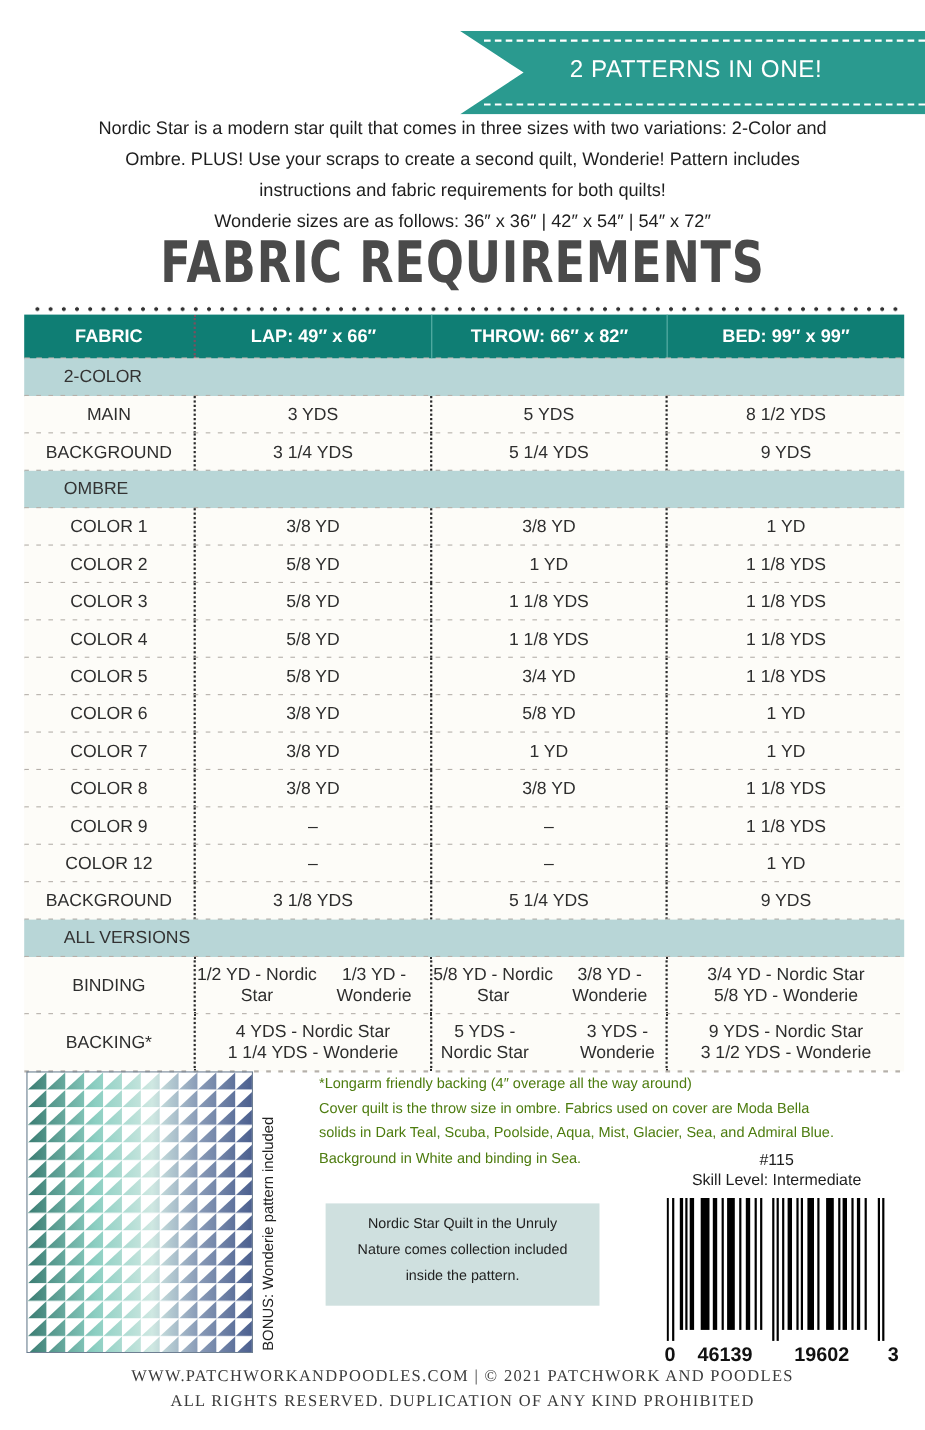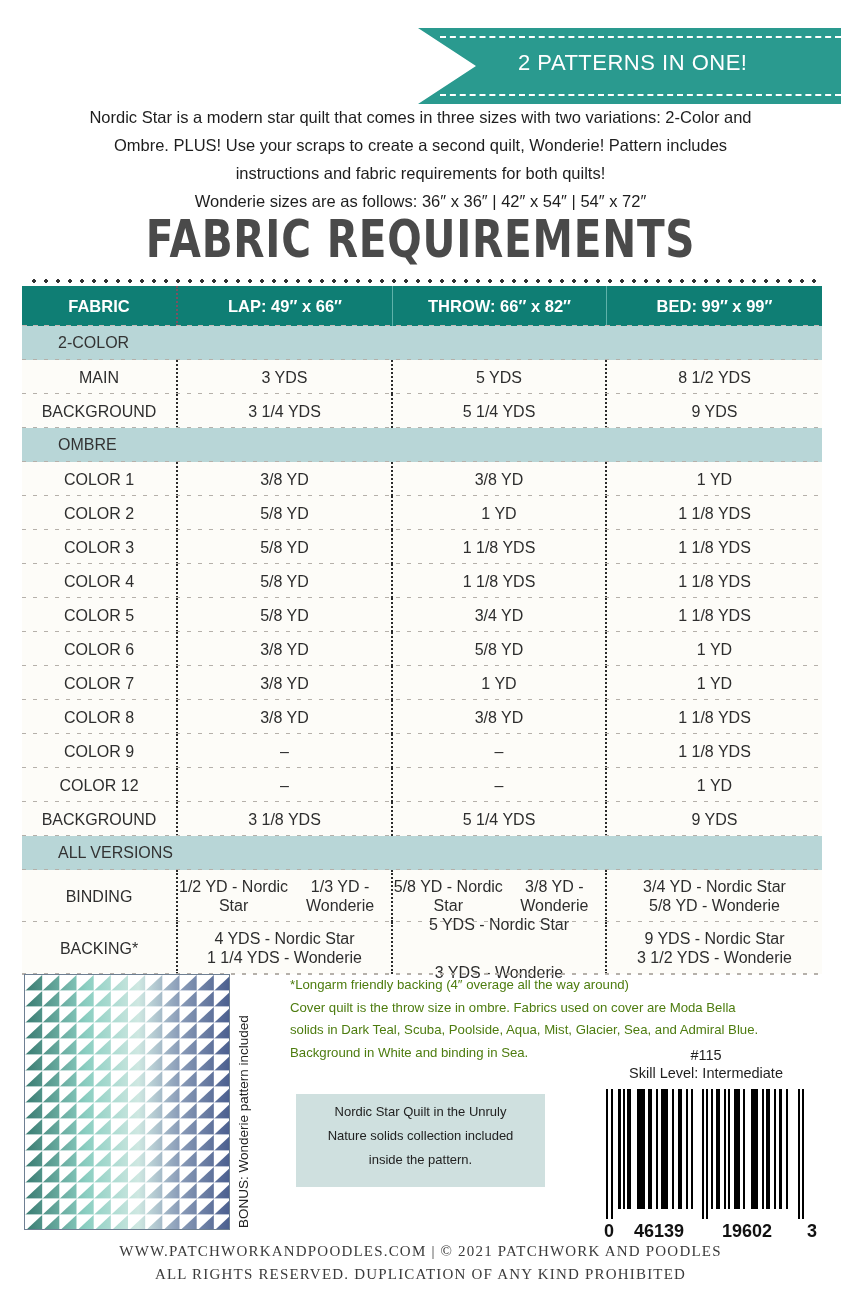--- a/index.html
+++ b/index.html
@@ -188,21 +188,21 @@
       <span>3/4 YD - Nordic Star</span>
       <span>5/8 YD - Wonderie</span>
     </div>
   </div>
   <div class="row data tall">
     <div class="cell c0">BACKING*</div>
     <div class="cell c1" style="flex-direction:column;">
       <span>4 YDS - Nordic Star</span>
       <span>1 1/4 YDS - Wonderie</span>
     </div>
-    <div class="cell c2" style="flex-direction:column;gap:29px;">
+    <div class="cell c2" style="flex-direction:row;gap:29px;">
       <span>5 YDS - Nordic Star</span>
       <span>3 YDS - Wonderie</span>
     </div>
     <div class="cell c3" style="flex-direction:column;">
       <span>9 YDS - Nordic Star</span>
       <span>3 1/2 YDS - Wonderie</span>
     </div>
   </div>
 </div>
 
@@ -630,21 +630,21 @@
   <div>Background in White and binding in Sea.</div>
 </div>
 
 <div class="sku">
   <div>#115</div>
   <div>Skill Level: Intermediate</div>
 </div>
 
 <div class="callout">
   <div>Nordic Star Quilt in the Unruly</div>
-  <div>Nature solids collection included</div>
+  <div>Nature comes collection included</div>
   <div>inside the pattern.</div>
 </div>
 
 <svg class="barcode" viewBox="0 0 206 130" xmlns="http://www.w3.org/2000/svg">
   <g fill="#000">
     <rect x="0" y="0" width="2" height="130"></rect>
       <rect x="5" y="0" width="2" height="130"></rect>
     <rect x="12" y="0" width="3" height="120"></rect>
       <rect x="17" y="0" width="2" height="120"></rect>
       <rect x="21" y="0" width="4" height="120"></rect>

